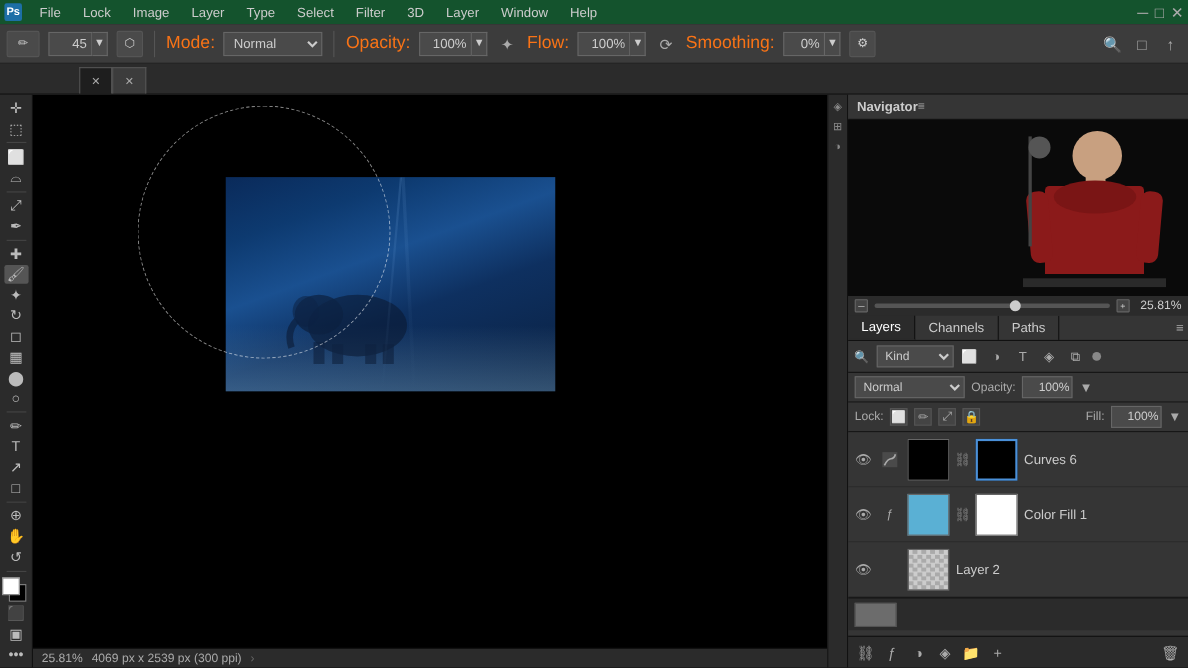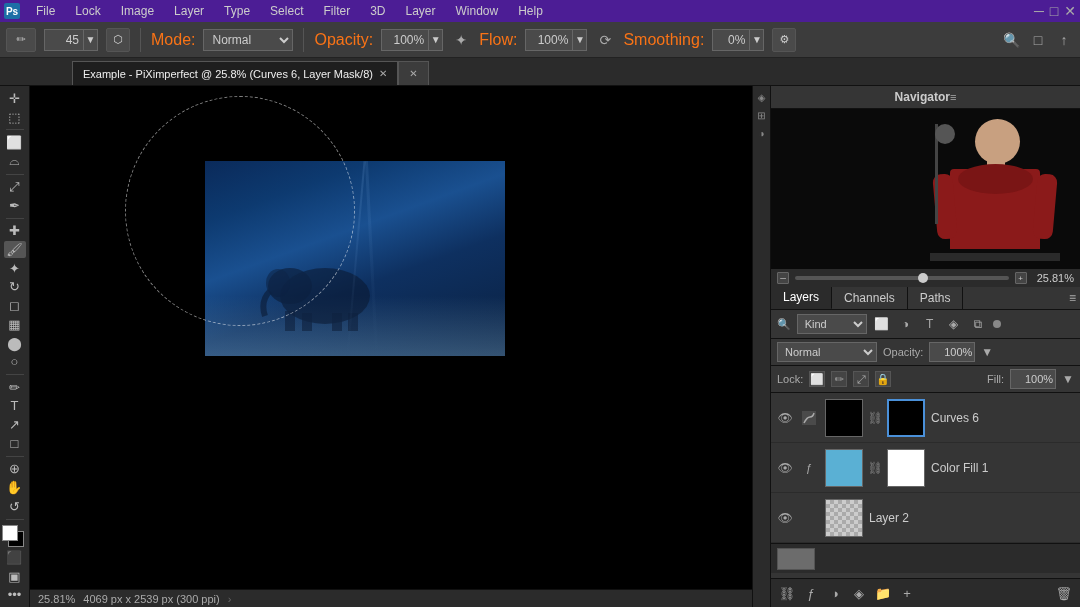--- a/index.html
+++ b/index.html
@@ -1,19 +1,19 @@
 <!DOCTYPE html>
 <html><head>
   <meta charset="utf-8">
   <style>
     * { margin: 0; padding: 0; box-sizing: border-box; }
     body { width: 1080px; height: 607px; background: #1e1e1e; font-family: Arial, sans-serif; font-size: 12px; color: #ccc; overflow: hidden; display: flex; flex-direction: column; }
 
     
-    .menu-bar { display: flex; align-items: center; background: #4c1d95; height: 22px; padding: 0 4px; gap: 12px; flex-shrink: 0; }
+    .menu-bar { display: flex; align-items: center; background: #14532d; height: 22px; padding: 0 4px; gap: 12px; flex-shrink: 0; }
     .menu-bar .app-icon { width: 16px; height: 16px; background: #1d6fa6; border-radius: 2px; display: flex; align-items: center; justify-content: center; color: white; font-size: 10px; font-weight: bold; flex-shrink: 0; }
     .menu-item { color: #ccc; font-size: 12px; cursor: pointer; padding: 0 4px; }
 
     
     .toolbar { display: flex; align-items: center; background: #3c3c3c; height: 36px; padding: 0 6px; gap: 8px; flex-shrink: 0; border-bottom: 1px solid #222; }
     .tool-btn { width: 24px; height: 24px; background: #4a4a4a; border: 1px solid #555; border-radius: 2px; cursor: pointer; display: flex; align-items: center; justify-content: center; color: #ccc; font-size: 11px; }
     .tool-separator { width: 1px; height: 24px; background: #555; margin: 0 2px; }
     .toolbar-label { color: #f97316; font-size: 16px; }
     .toolbar-select { background: #4a4a4a; border: 1px solid #666; color: #ccc; font-size: 12px; padding: 2px 4px; height: 22px; width: 90px; cursor: pointer; }
     .toolbar-input { background: #4a4a4a; border: 1px solid #666; color: #ccc; font-size: 12px; padding: 2px 4px; height: 22px; width: 52px; text-align: right; }
@@ -43,21 +43,21 @@
     .canvas-status { position: absolute; bottom: 0; left: 0; right: 0; height: 18px; background: #2b2b2b; display: flex; align-items: center; padding: 0 8px; gap: 8px; font-size: 11px; color: #aaa; border-top: 1px solid #111; }
     .scroll-indicator { color: #666; }
 
     
     .vert-strip { width: 18px; background: #2b2b2b; display: flex; flex-direction: column; align-items: center; padding: 4px 0; gap: 4px; flex-shrink: 0; border-left: 1px solid #111; }
     .vert-strip-btn { width: 14px; height: 14px; display: flex; align-items: center; justify-content: center; color: #888; font-size: 10px; cursor: pointer; }
 
     
     .right-panel { width: 310px; background: #2b2b2b; display: flex; flex-direction: column; flex-shrink: 0; border-left: 1px solid #111; }
     .navigator-section { height: 200px; background: #2b2b2b; position: relative; border-bottom: 1px solid #111; }
-    .navigator-header { display: flex; align-items: center; justify-content: center; padding: 4px 8px; background: #353535; border-bottom: 1px solid #111; }
+    .navigator-header { display: flex; align-items: center; justify-content: flex-start; padding: 4px 8px; background: #353535; border-bottom: 1px solid #111; }
     .navigator-title { font-size: 12px; color: #ccc; font-weight: bold; }
     .navigator-preview { width: 100%; height: 160px; background: #111; position: relative; overflow: hidden; }
     .zoom-bar { display: flex; align-items: center; padding: 3px 6px; gap: 6px; background: #2b2b2b; }
     .zoom-slider { flex: 1; height: 4px; background: #555; border-radius: 2px; cursor: pointer; position: relative; }
     .zoom-slider-handle { width: 10px; height: 10px; background: #ccc; border-radius: 50%; position: absolute; top: -3px; left: 60%; transform: translateX(-50%); }
     .zoom-end-btn { width: 12px; height: 12px; border: 1px solid #666; background: #444; border-radius: 1px; cursor: pointer; display: flex; align-items: center; justify-content: center; font-size: 8px; }
 
     
     .layers-panel { flex: 1; display: flex; flex-direction: column; overflow: hidden; }
     .layers-tabs { display: flex; background: #353535; border-bottom: 1px solid #111; align-items: center; }
@@ -151,21 +151,20 @@
   <div class="tool-btn">⚙</div>
   <div style="margin-left:auto;display:flex;gap:6px;align-items:center;">
     <div class="toolbar-icon">🔍</div>
     <div class="toolbar-icon">□</div>
     <div class="toolbar-icon">↑</div>
   </div>
 </div>
 
 <div class="tab-bar">
   <div class="tab active">
-    <span>Example - PiXimperfect @ 25.8% (Curves 6, Layer Mask/8)</span>
     <span class="tab-close">✕</span>
   </div>
   <div class="tab">
     <span class="tab-close">✕</span>
   </div>
 </div>
 
 <div class="main-layout">
 
   <div class="left-tools">

